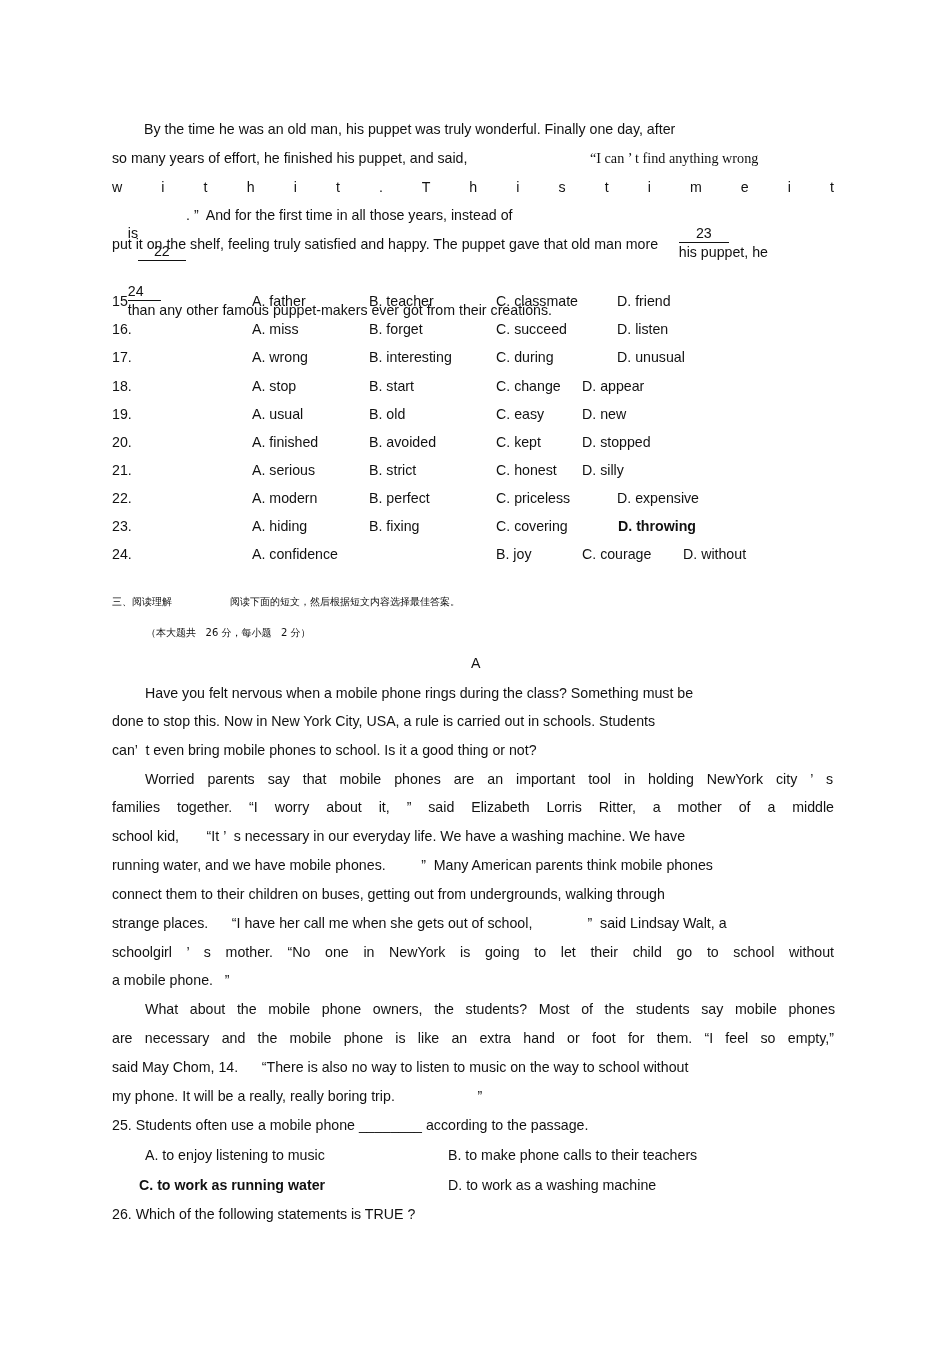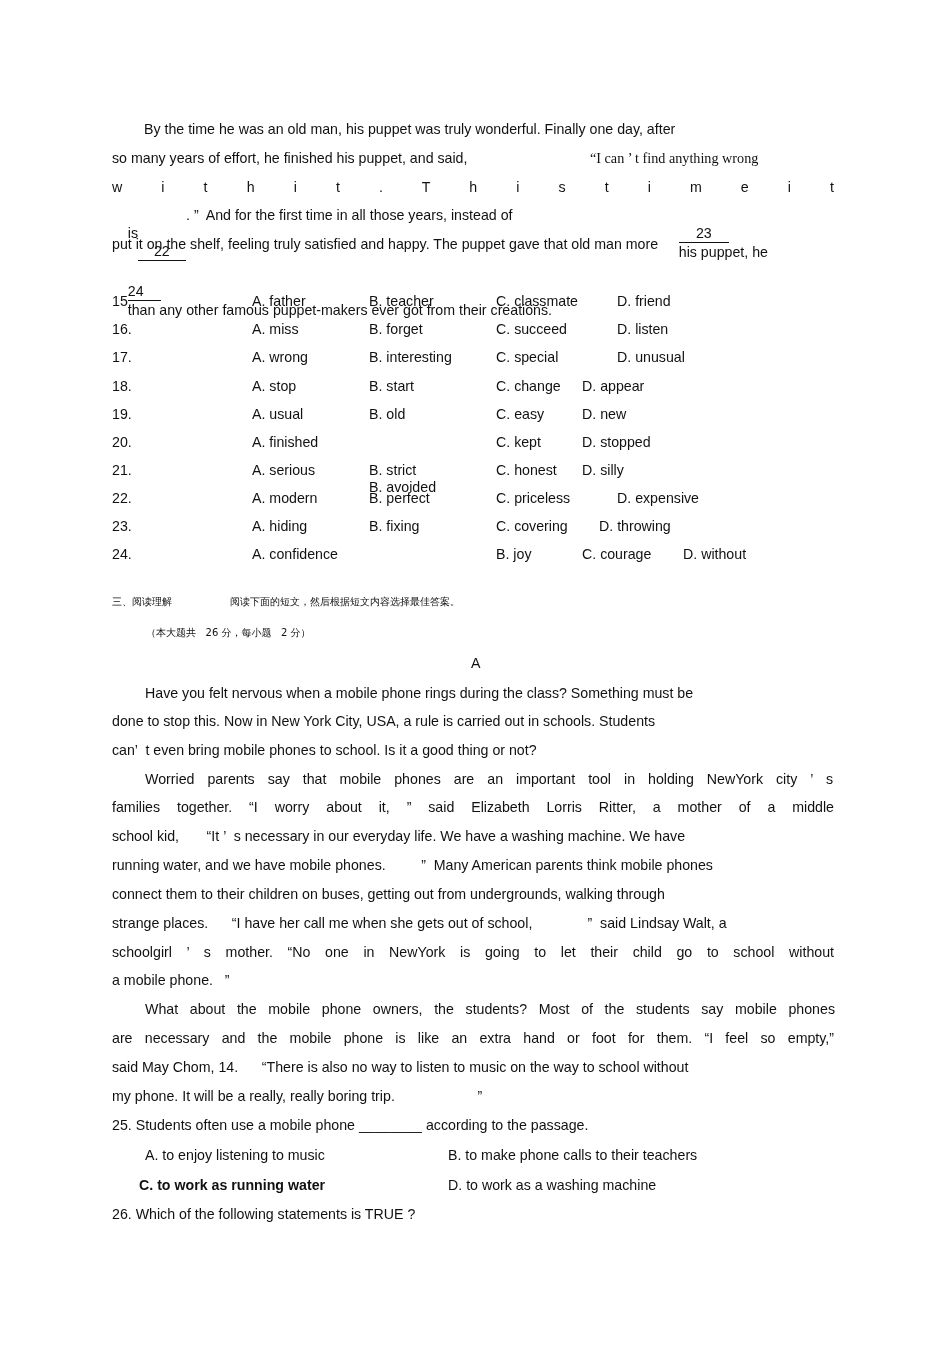--- a/index.html
+++ b/index.html
@@ -54,41 +54,41 @@
     <span style="left:0;">16.</span>
     <span style="left:140px;">A. miss</span>
     <span style="left:257px;">B. forget</span>
     <span style="left:384px;">C. succeed</span>
     <span style="left:505px;">D. listen</span>
   </div>
   <div class="opt-row" style="top:348px;">
     <span style="left:0;">17.</span>
     <span style="left:140px;">A. wrong</span>
     <span style="left:257px;">B. interesting</span>
-    <span style="left:384px;">C. special</span>
+    <span style="left:384px;">C. during</span>
     <span style="left:505px;">D. unusual</span>
   </div>
   <div class="opt-row" style="top:377px;">
     <span style="left:0;">18.</span>
     <span style="left:140px;">A. stop</span>
     <span style="left:257px;">B. start</span>
     <span style="left:384px;">C. change</span>
     <span style="left:470px;">D. appear</span>
   </div>
   <div class="opt-row" style="top:405px;">
     <span style="left:0;">19.</span>
     <span style="left:140px;">A. usual</span>
     <span style="left:257px;">B. old</span>
     <span style="left:384px;">C. easy</span>
     <span style="left:470px;">D. new</span>
   </div>
   <div class="opt-row" style="top:433px;">
     <span style="left:0;">20.</span>
     <span style="left:140px;">A. finished</span>
-    <span style="left:257px;margin-top:45px;">B. avoided</span>
+    <span style="left:257px;">B. avoided</span>
     <span style="left:384px;">C. kept</span>
     <span style="left:470px;">D. stopped</span>
   </div>
   <div class="opt-row" style="top:461px;">
     <span style="left:0;">21.</span>
     <span style="left:140px;">A. serious</span>
     <span style="left:257px;">B. strict</span>
     <span style="left:384px;">C. honest</span>
     <span style="left:470px;">D. silly</span>
   </div>
@@ -97,21 +97,21 @@
     <span style="left:140px;">A. modern</span>
     <span style="left:257px;">B. perfect</span>
     <span style="left:384px;">C. priceless</span>
     <span style="left:505px;">D. expensive</span>
   </div>
   <div class="opt-row" style="top:517px;">
     <span style="left:0;">23.</span>
     <span style="left:140px;">A. hiding</span>
     <span style="left:257px;">B. fixing</span>
     <span style="left:384px;">C. covering</span>
-    <span style="left:487px;">D. throwing</span>
+    <span style="left:506px;font-weight:bold;">D. throwing</span>
   </div>
   <div class="opt-row" style="top:545px;">
     <span style="left:0;">24.</span>
     <span style="left:140px;">A. confidence</span>
     <span style="left:384px;">B. joy</span>
     <span style="left:470px;">C. courage</span>
     <span style="left:571px;">D. without</span>
   </div>
 </div>
 

